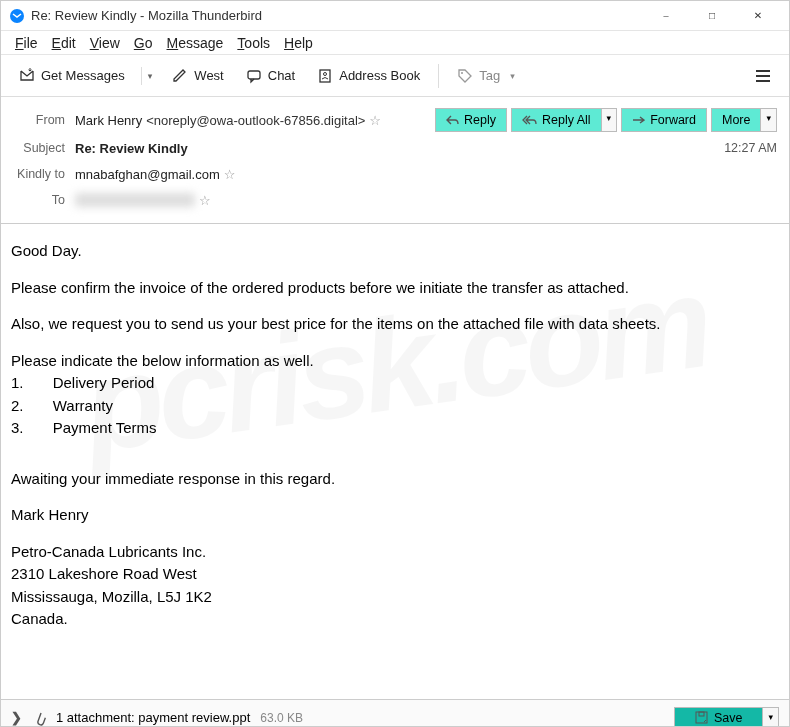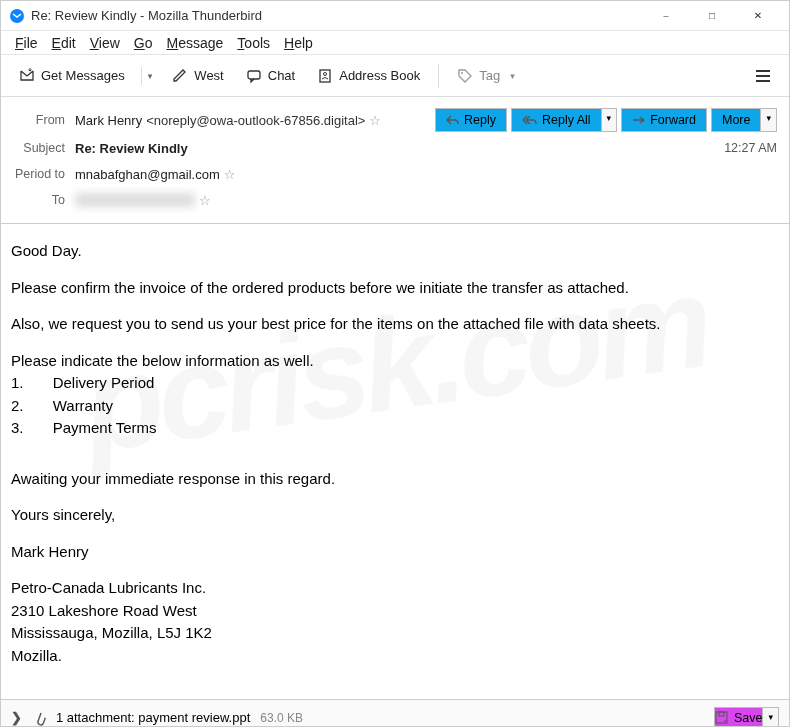--- a/index.html
+++ b/index.html
@@ -81,21 +81,21 @@
 .hdr-row { display: flex; align-items: center; padding: 3px 0; min-height: 26px; }
 .hdr-label { width: 62px; text-align: right; color: #666; padding-right: 10px; font-size: 12.5px; }
 .hdr-val { color: #222; flex: 1; display: flex; align-items: center; gap: 4px; }
 .hdr-val b { font-weight: 700; }
 .star { color: #999; font-size: 13px; cursor: default; }
 .action-btns { display: flex; gap: 4px; margin-left: auto; }
 .act-btn {
   display: flex; align-items: center; gap: 5px;
   padding: 4px 10px;
   border: 1px solid #bbb;
-  background: #0ea5e9;
+  background: #5eead4;
   font-size: 12.5px;
   cursor: default;
 }
 .act-dd { padding: 4px 5px; border: 1px solid #bbb; background: #f7f7f7; font-size: 9px; }
 .time { color: #555; font-size: 12.5px; }
 .blur { filter: blur(4px); background: #ddd; color: transparent; width: 120px; height: 14px; border-radius: 2px; }
 .body {
   padding: 16px 10px;
   font-size: 15px;
   line-height: 1.5;
@@ -112,23 +112,23 @@
   align-items: center;
   padding: 0 10px;
   gap: 10px;
   font-size: 13px;
   background: #fafafa;
 }
 .att-size { color: #888; font-size: 12px; }
 .save-btn {
   margin-left: auto;
   display: flex; align-items: center; gap: 6px;
-  padding: 3px 0;
+  padding: 3px 20px;
   border: 1px solid #bbb;
-  background: #d946ef;
+  background: #14b8a6;
   font-size: 12.5px;
 }
 svg { display: block; }
 
 .watermark {
   position: absolute;
   top: 50%; left: 50%;
   transform: translate(-50%, -50%) rotate(-8deg);
   font-size: 130px;
   font-weight: 900;
@@ -273,21 +273,21 @@
     </div>
   </div>
   <div class="hdr-row">
     <span class="hdr-label">Subject</span>
     <span class="hdr-val">
         <b>Re: Review Kindly</b>
       </span>
     <span class="time">12:27 AM</span>
   </div>
   <div class="hdr-row">
-    <span class="hdr-label">Period to</span>
+    <span class="hdr-label">Kindly to</span>
     <span class="hdr-val">
       <span>mnabafghan@gmail.com</span>
       <span class="star">☆</span>
     </span>
   </div>
   <div class="hdr-row">
     <span class="hdr-label">To</span>
     <span class="hdr-val">
       <span class="blur"></span>
       <span class="star">☆</span>
@@ -297,26 +297,25 @@
 
 <div class="body">
   <p>Good Day.</p>
   <p>Please confirm the invoice of the ordered products before we initiate the transfer as attached.</p>
   <p>Also, we request you to send us your best price for the items on the attached file with data sheets.</p>
   <p style="margin-bottom:0">Please indicate the below information as well.</p>
   <p class="list-line">1.       Delivery Period</p>
   <p class="list-line">2.       Warranty</p>
   <p class="list-line" style="margin-bottom:28px">3.       Payment Terms</p>
   <p>Awaiting your immediate response in this regard.</p>
-  <p>Yours sincerely,</p>
   <p>Mark Henry</p>
   <p style="margin-bottom:0">Petro-Canada Lubricants Inc.</p>
   <p style="margin-bottom:0">2310 Lakeshore Road West</p>
   <p style="margin-bottom:0">Mississauga, Mozilla, L5J 1K2</p>
-  <p>Mozilla.</p>
+  <p>Canada.</p>
 </div>
 
 <div class="attachbar">
   <span style="font-weight:bold;color:#555;cursor:default">❯</span>
   <span>
       <svg width="14" height="16">
         <path d="M11 4 L5 10 Q3 12 5 14 Q7 16 9 14 L13 10" stroke="#555" fill="none" stroke-width="1.4" transform="rotate(-25 8 8)"></path>
       </svg>
     </span>
   <span>1 attachment: payment review.ppt</span>

